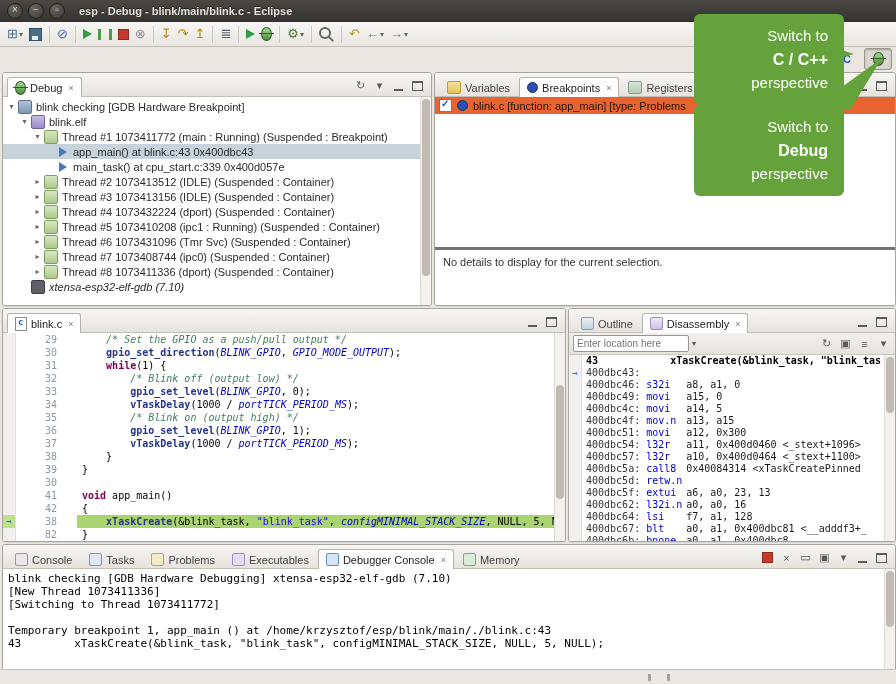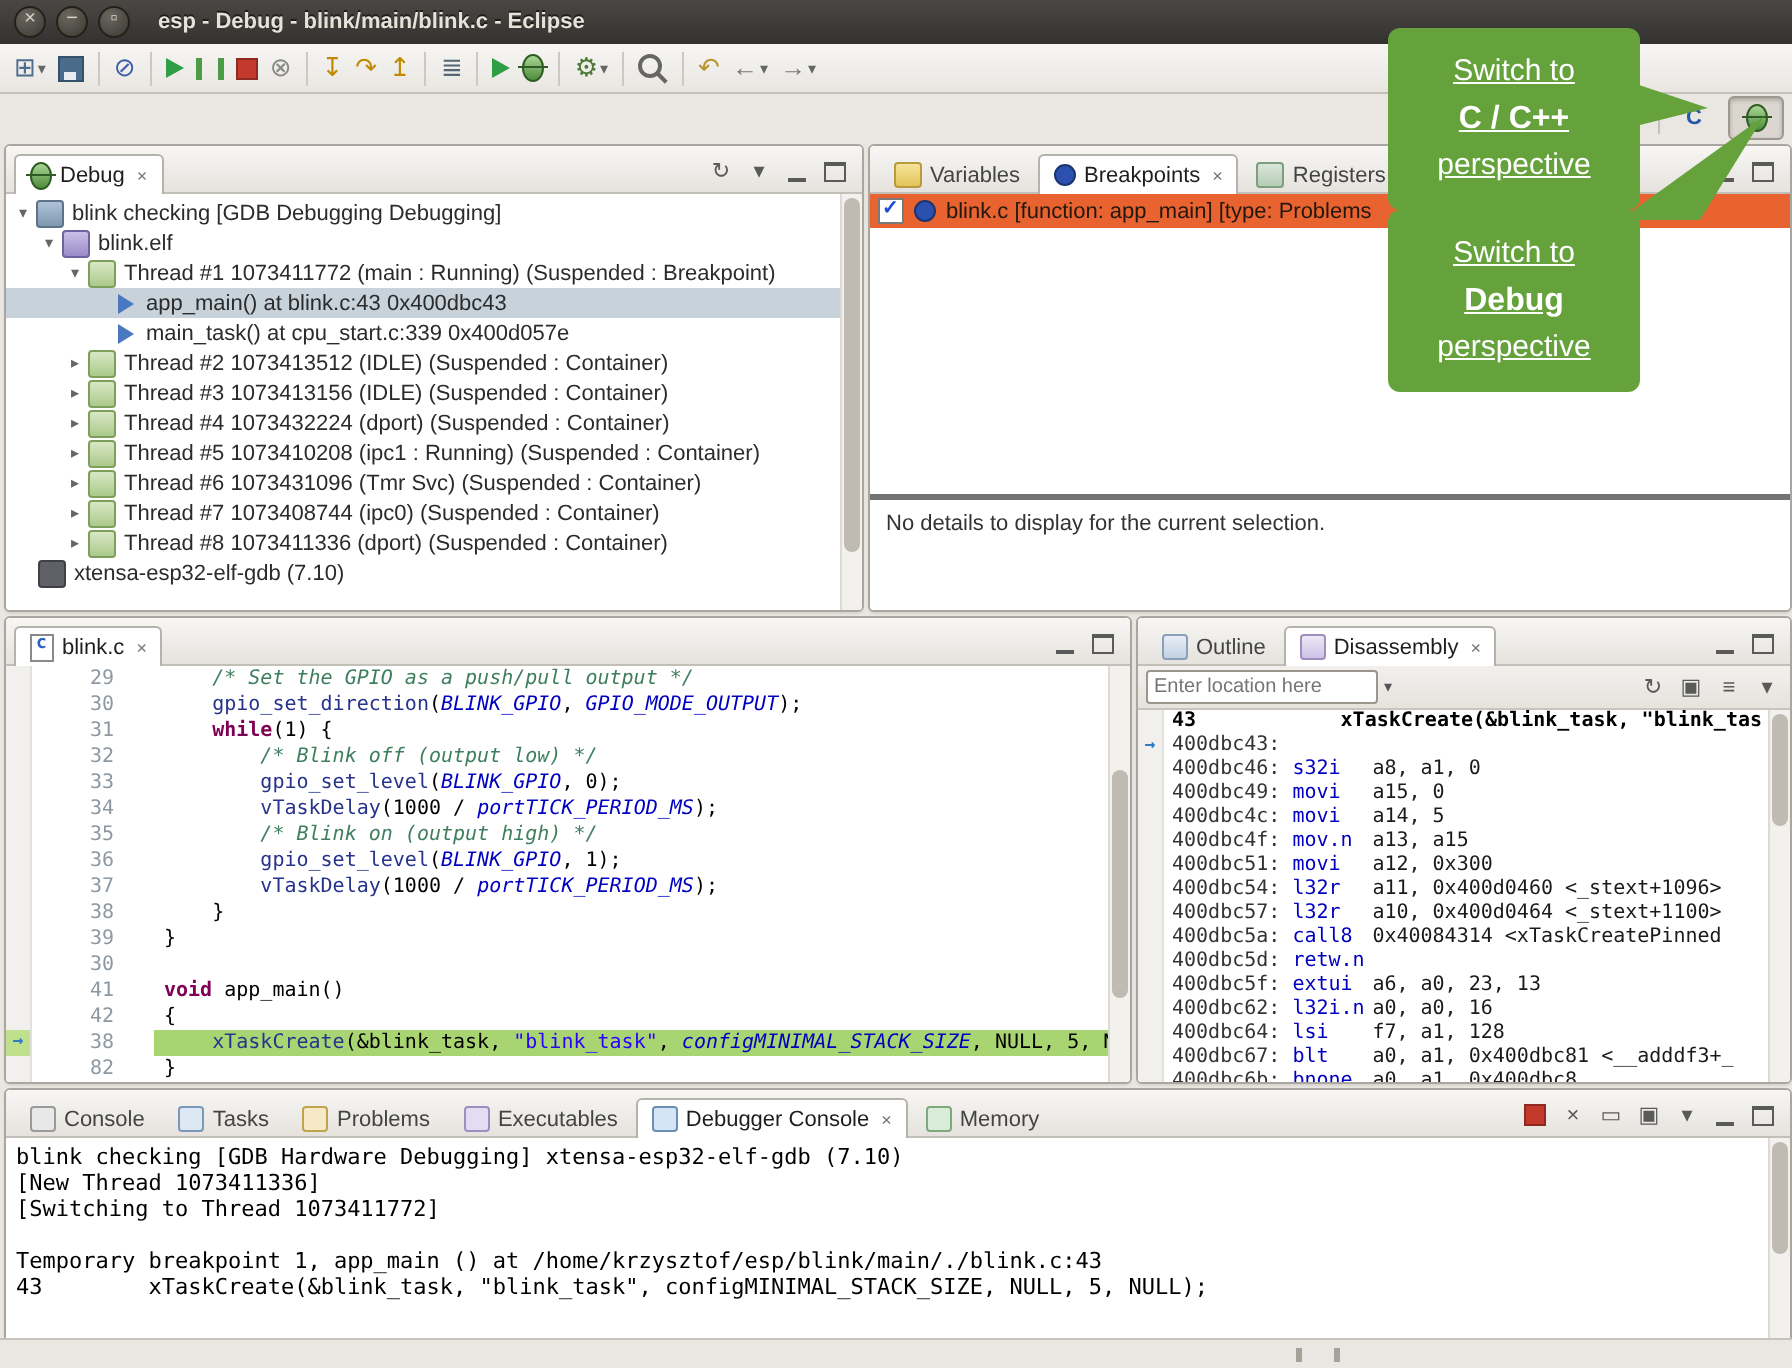--- a/index.html
+++ b/index.html
@@ -98,21 +98,21 @@
   .ico-cfile::after{content:"c";position:absolute;left:2px;top:-1px;font:bold 9px "DejaVu Sans Mono",monospace;color:#2860C0;}
   #editor-lines{position:absolute;top:0;left:0;right:10px;bottom:0;background:#FFF;font:10px "DejaVu Sans Mono",monospace;}
   .eline{display:flex;height:13px;line-height:13px;white-space:pre;gap:15px;}
   .emark{width:12px;flex:none;background:#F1F0EE;border-right:1px solid #E2E0DC;text-align:center;font-size:9px;font-weight:bold;color:#2F7CC4;}
   .enum{width:26px;flex:none;text-align:right;padding-right:5px;color:#8E98A2;}
   .ecode{flex:1;padding-left:5px;color:#000;}
   .eline.cur .ecode{background:#A9D472;}
   .eline.cur .emark{background:#BFE18E;}
   .c-cmt{color:#3F7F5F;font-style:italic;}
   .c-kw{color:#7F0055;font-weight:bold;}
-  .c-fn{color:#27348B;font-weight:normal;}
+  .c-fn{color:#27348B;font-weight:bold;}
   .c-mac{color:#0000C0;font-style:italic;}
   .c-str{color:#2A00FF;}
 
   
   #p-disasm{left:568px;top:308px;width:326px;height:232px;}
   .ico-outline{width:11px;height:11px;background:linear-gradient(#E8EEF5,#C3D2E2);border:1px solid #8AA0B8;border-radius:2px;}
   .ico-disasm{width:11px;height:11px;background:linear-gradient(#EDE8F5,#CEC2E5);border:1px solid #9C8FC0;border-radius:2px;}
   .subhead{height:21px;flex:none;background:linear-gradient(#F2F0ED,#E6E3DE);border-bottom:1px solid #C9C5BE;display:flex;align-items:center;gap:3px;padding:0 4px;}
   .loc-input{width:108px;height:15px;border:1px solid #9A968E;background:#FFF;font:10px "Liberation Sans",sans-serif;padding:0 3px;border-radius:2px;}
   .loc-drop{font-size:8px;color:#555;}
@@ -136,21 +136,21 @@
   .ico-dbgcon{background:#D5E5F5;border-color:#6A8FB5;}
   .ico-memory{background:#D8ECD8;border-color:#7EA87E;}
   #console-output{position:absolute;top:0;left:0;right:10px;bottom:0;background:#FFF;font:11px "DejaVu Sans Mono",monospace;padding:3px 0 0 5px;}
   .cline{height:13px;line-height:13px;white-space:pre;color:#000;}
 
   
   .statusbar{position:absolute;left:0;right:0;bottom:0;height:14px;background:#EAE7E2;border-top:1px solid #C6C3BC;}
   .grip{position:absolute;left:648px;top:4px;width:16px;height:5px;border-left:3px dotted #A6A29A;border-right:3px dotted #A6A29A;}
 
   
-  .callout{position:absolute;width:118px;background:#66A23C;color:#FFF;text-align:center;border-radius:6px;padding:11px 4px;z-index:60;font-size:15px;line-height:1.5;text-decoration:underline;}
+  .callout{position:absolute;width:118px;background:#66A23C;color:#FFF;text-align:right;border-radius:6px;padding:11px 16px;z-index:60;font-size:15px;line-height:1.5;}
   .callout .strong{font-weight:bold;font-size:16px;}
   #co1{left:694px;top:14px;}
   #co2{left:694px;top:105px;}
   .arrowsvg{position:absolute;z-index:59;}
   #ar1{left:806px;top:36px;}
   #ar2{left:800px;top:58px;}
 </style>
 </head>
 <body>
 
@@ -264,21 +264,21 @@
         <span class="hbtn">
             <span class="g-max"></span>
           </span>
       </div>
     </div>
     <div class="pbody">
       <div class="tree">
           <div class="trow" style="padding-left: 3px;">
             <span class="twistie">▾</span>
             <span class="ti launch"></span>
-            <span class="tlabel">blink checking [GDB Debugging Debugging]</span>
+            <span class="tlabel">blink checking [GDB Hardware Breakpoint]</span>
           </div>
           <div class="trow" style="padding-left: 16px;">
             <span class="twistie">▾</span>
             <span class="ti process"></span>
             <span class="tlabel">blink.elf</span>
           </div>
           <div class="trow" style="padding-left: 29px;">
             <span class="twistie">▾</span>
             <span class="ti thread"></span>
             <span class="tlabel">Thread #1 1073411772 (main : Running) (Suspended : Breakpoint)</span>
@@ -321,21 +321,21 @@
           <div class="trow" style="padding-left: 29px;">
             <span class="twistie">▸</span>
             <span class="ti thread"></span>
             <span class="tlabel">Thread #7 1073408744 (ipc0) (Suspended : Container)</span>
           </div>
           <div class="trow" style="padding-left: 29px;">
             <span class="twistie">▸</span>
             <span class="ti thread"></span>
             <span class="tlabel">Thread #8 1073411336 (dport) (Suspended : Container)</span>
           </div>
-          <div class="trow" style="padding-left: 4px;">
+          <div class="trow" style="padding-left: 16px; font-style: italic;">
             <span class="twistie"></span>
             <span class="ti gdb"></span>
             <span class="tlabel">xtensa-esp32-elf-gdb (7.10)</span>
           </div>
         </div>
       <div class="vsb">
           <div class="thumb" style="top:2px;height:85%"></div>
         </div>
     </div>
   </div>

